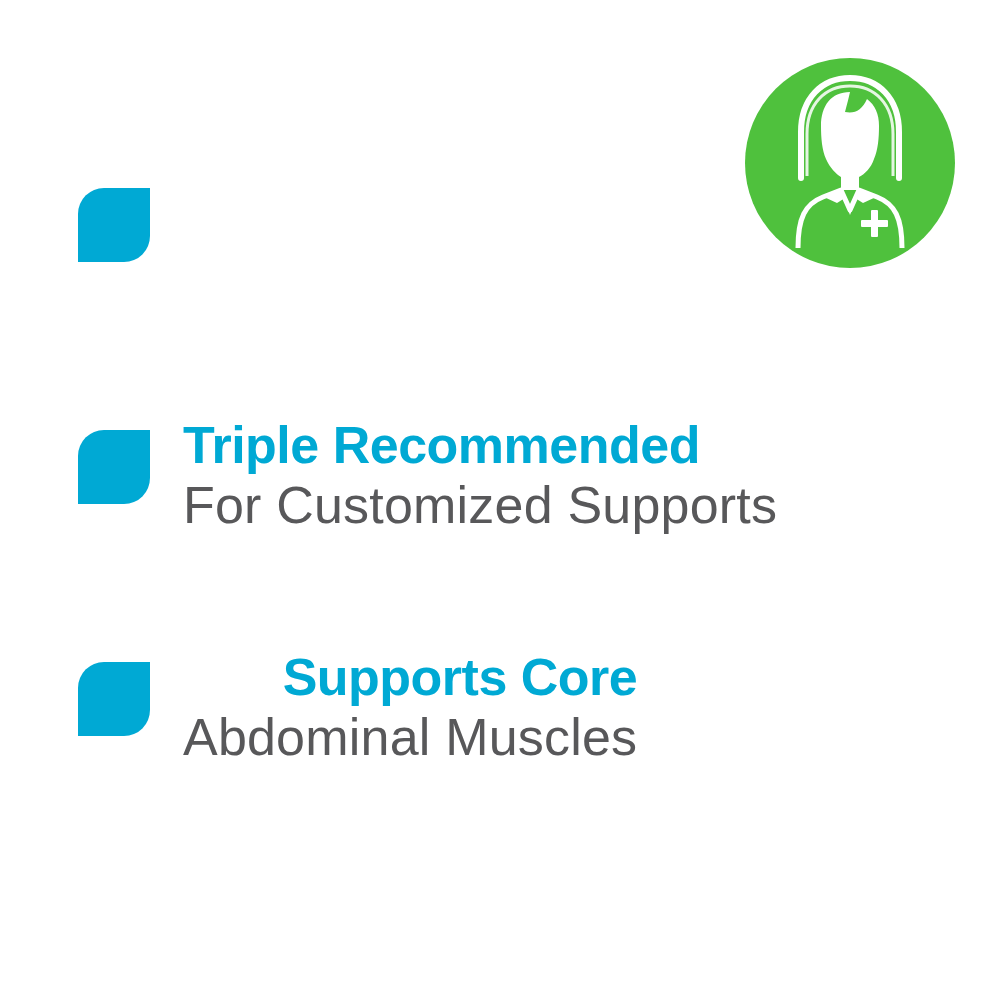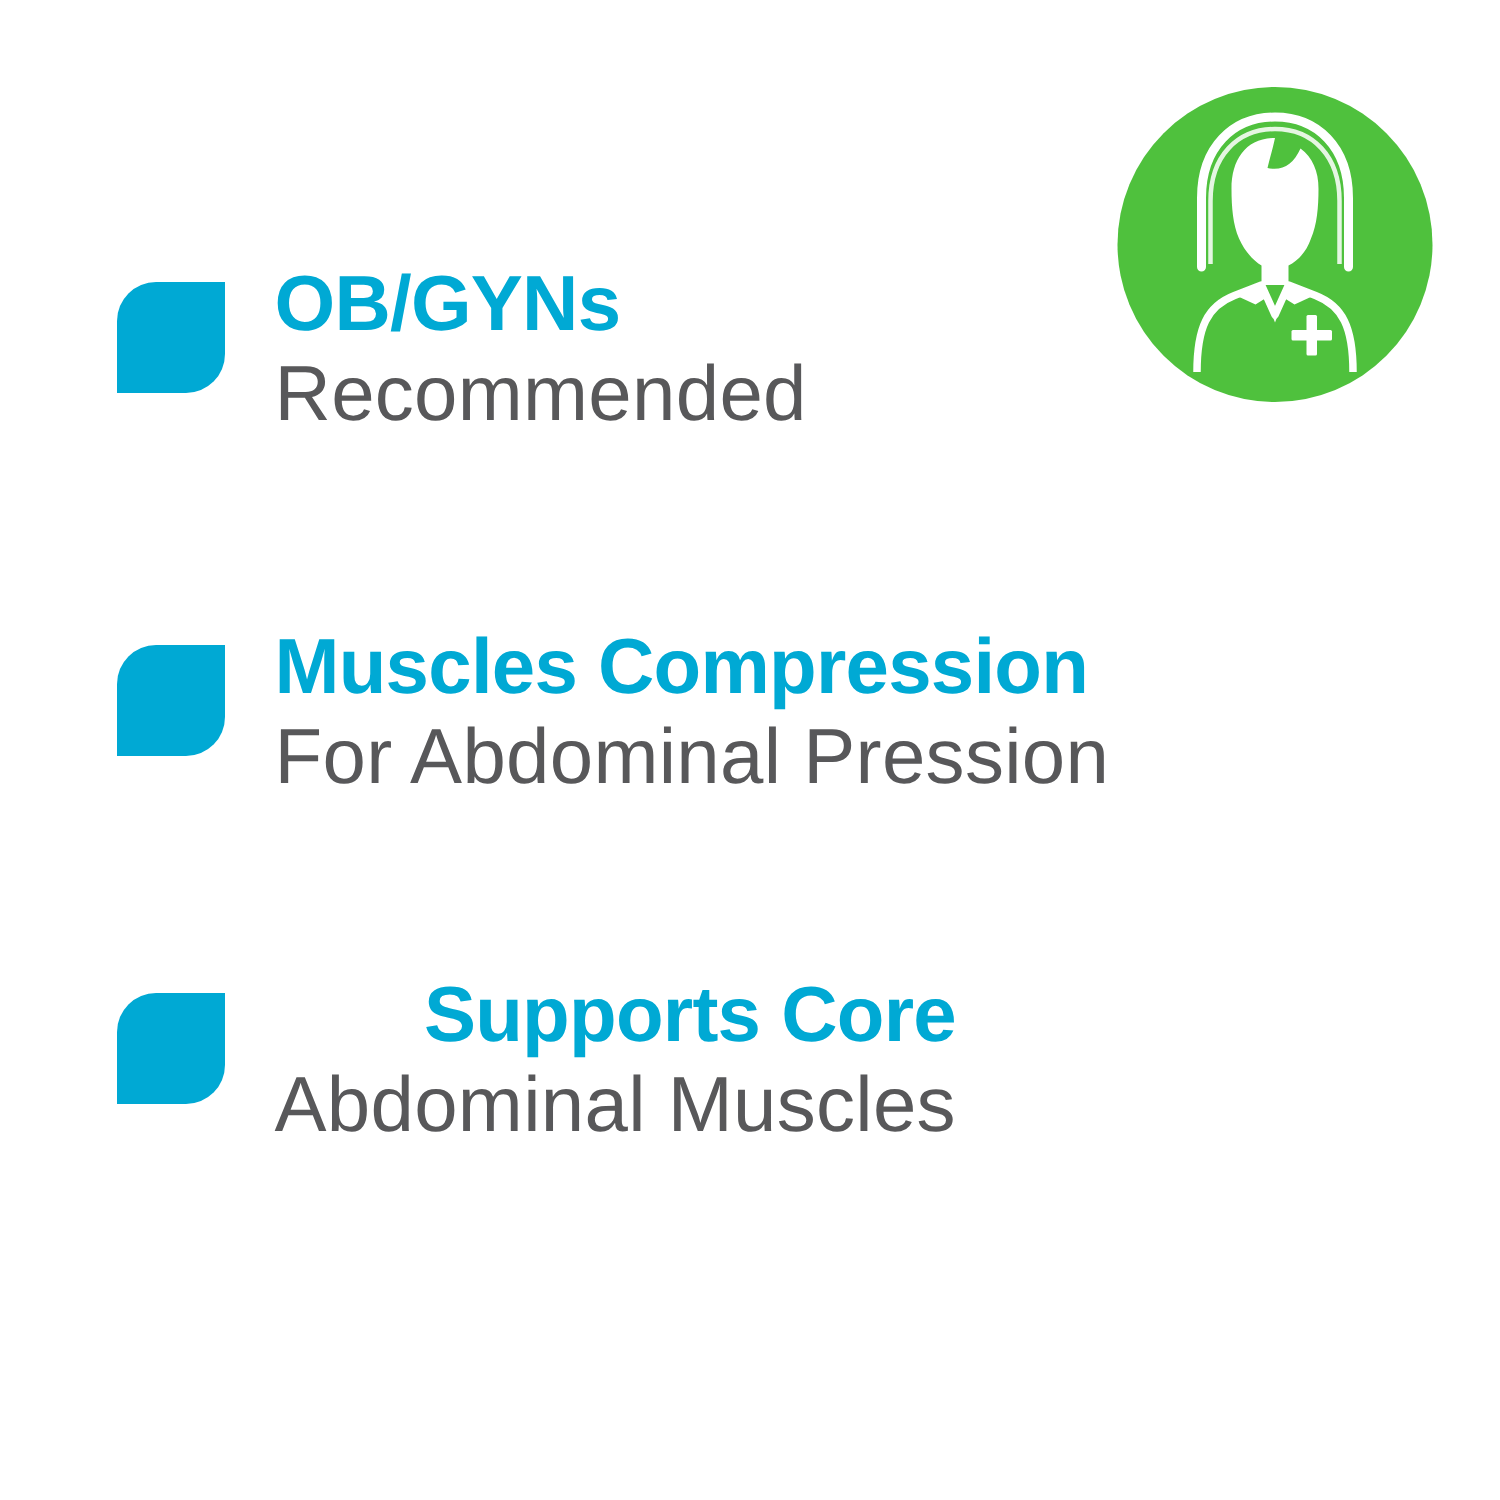--- a/index.html
+++ b/index.html
@@ -134,31 +134,27 @@
         <rect x="126" y="152" width="7" height="27" rx="1" fill="#FFFFFF"></rect>
         <rect x="116" y="162" width="27" height="7" rx="1" fill="#FFFFFF"></rect>
       </g>
     </svg>
   </div>
 
   <div class="features">
 
     <div class="feature-row row-1">
       <span class="bullet-marker"></span>
-      <span class="feature-text">
-        <span class="feature-title">OB/GYNs</span>
-        <span class="feature-subtitle">Recommended</span>
-      </span>
     </div>
 
     <div class="feature-row row-2">
       <span class="bullet-marker"></span>
       <span class="feature-text">
-        <span class="feature-title">Muscles Compression</span>
-        <span class="feature-subtitle">For Abdominal Pression</span>
+        <span class="feature-title">Triple Recommended</span>
+        <span class="feature-subtitle">For Customized Supports</span>
       </span>
     </div>
 
     <div class="feature-row row-3">
       <span class="bullet-marker"></span>
       <span class="feature-text">
         <span class="feature-title">Supports Core</span>
         <span class="feature-subtitle">Abdominal Muscles</span>
       </span>
     </div>

